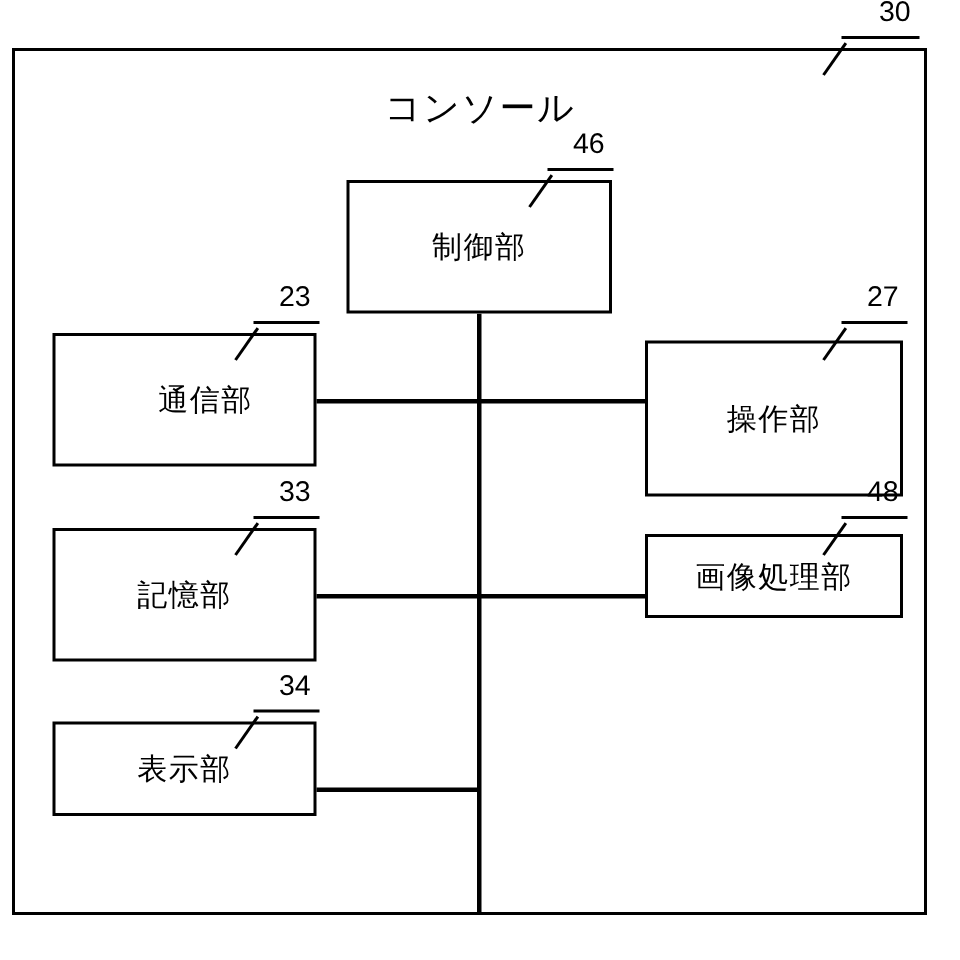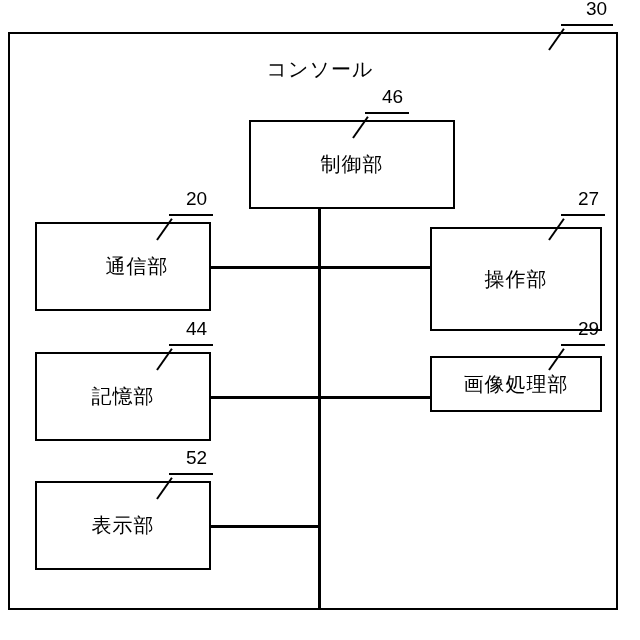--- a/index.html
+++ b/index.html
@@ -29,21 +29,21 @@
     border: 2px solid #000000;
     box-sizing: border-box;
     background: #ffffff;
   }
   .title {
     position: absolute;
     left: 0;
     top: 56px;
     width: 640px;
     text-align: center;
-    font-size: 20px;
+    font-size: 24px;
     letter-spacing: 1px;
   }
   .node {
     position: absolute;
     border: 2px solid #000000;
     box-sizing: border-box;
     background: #ffffff;
     display: flex;
     align-items: center;
     justify-content: center;
@@ -107,67 +107,67 @@
 
   <div class="outer-frame"></div>
 
   <div class="title">コンソール</div>
 
   <div class="bus-v" style="left:318px; top:209px; height:399px;"></div>
   <div class="bus-h" style="left:210px; top:266px; width:222px;"></div>
   <div class="bus-h" style="left:210px; top:396px; width:222px;"></div>
   <div class="bus-h" style="left:210px; top:525px; width:110px;"></div>
 
-  <div class="node" style="left:249px; top:120px; width:206px; height:89px;align-items:center;">
+  <div class="node" style="left:231px; top:120px; width:177px; height:89px;align-items:center;">
     <span>制御部</span>
   </div>
   <div class="lead" style="left:352px; top:112px;">
     <div class="tick"></div>
     <div class="bar"></div>
     <div class="num">46</div>
   </div>
 
   <div class="node" style="left:35px; top:222px; width:176px; height:89px;padding-left:28px;">
     <span>通信部</span>
   </div>
   <div class="lead" style="left:156px; top:214px;">
     <div class="tick"></div>
     <div class="bar"></div>
-    <div class="num">20</div>
+    <div class="num">23</div>
   </div>
 
   <div class="node" style="left:35px; top:352px; width:176px; height:89px;text-align:right;">
     <span>記憶部</span>
   </div>
   <div class="lead" style="left:156px; top:344px;">
     <div class="tick"></div>
     <div class="bar"></div>
-    <div class="num">44</div>
+    <div class="num">33</div>
   </div>
 
-  <div class="node" style="left:35px; top:481px; width:176px; height:89px;">
+  <div class="node" style="left:35px; top:481px; width:176px; height:63px;">
     <span>表示部</span>
   </div>
   <div class="lead" style="left:156px; top:473px;">
     <div class="tick"></div>
     <div class="bar"></div>
-    <div class="num">52</div>
+    <div class="num">34</div>
   </div>
 
   <div class="node" style="left:430px; top:227px; width:172px; height:104px;align-items:center;">
     <span>操作部</span>
   </div>
   <div class="lead" style="left:548px; top:214px;">
     <div class="tick"></div>
     <div class="bar"></div>
     <div class="num">27</div>
   </div>
 
   <div class="node" style="left:430px; top:356px; width:172px; height:56px;">
     <span>画像処理部</span>
   </div>
   <div class="lead" style="left:548px; top:344px;">
     <div class="tick"></div>
     <div class="bar"></div>
-    <div class="num">29</div>
+    <div class="num">48</div>
   </div>
 
 </div>
 
 </body></html>

